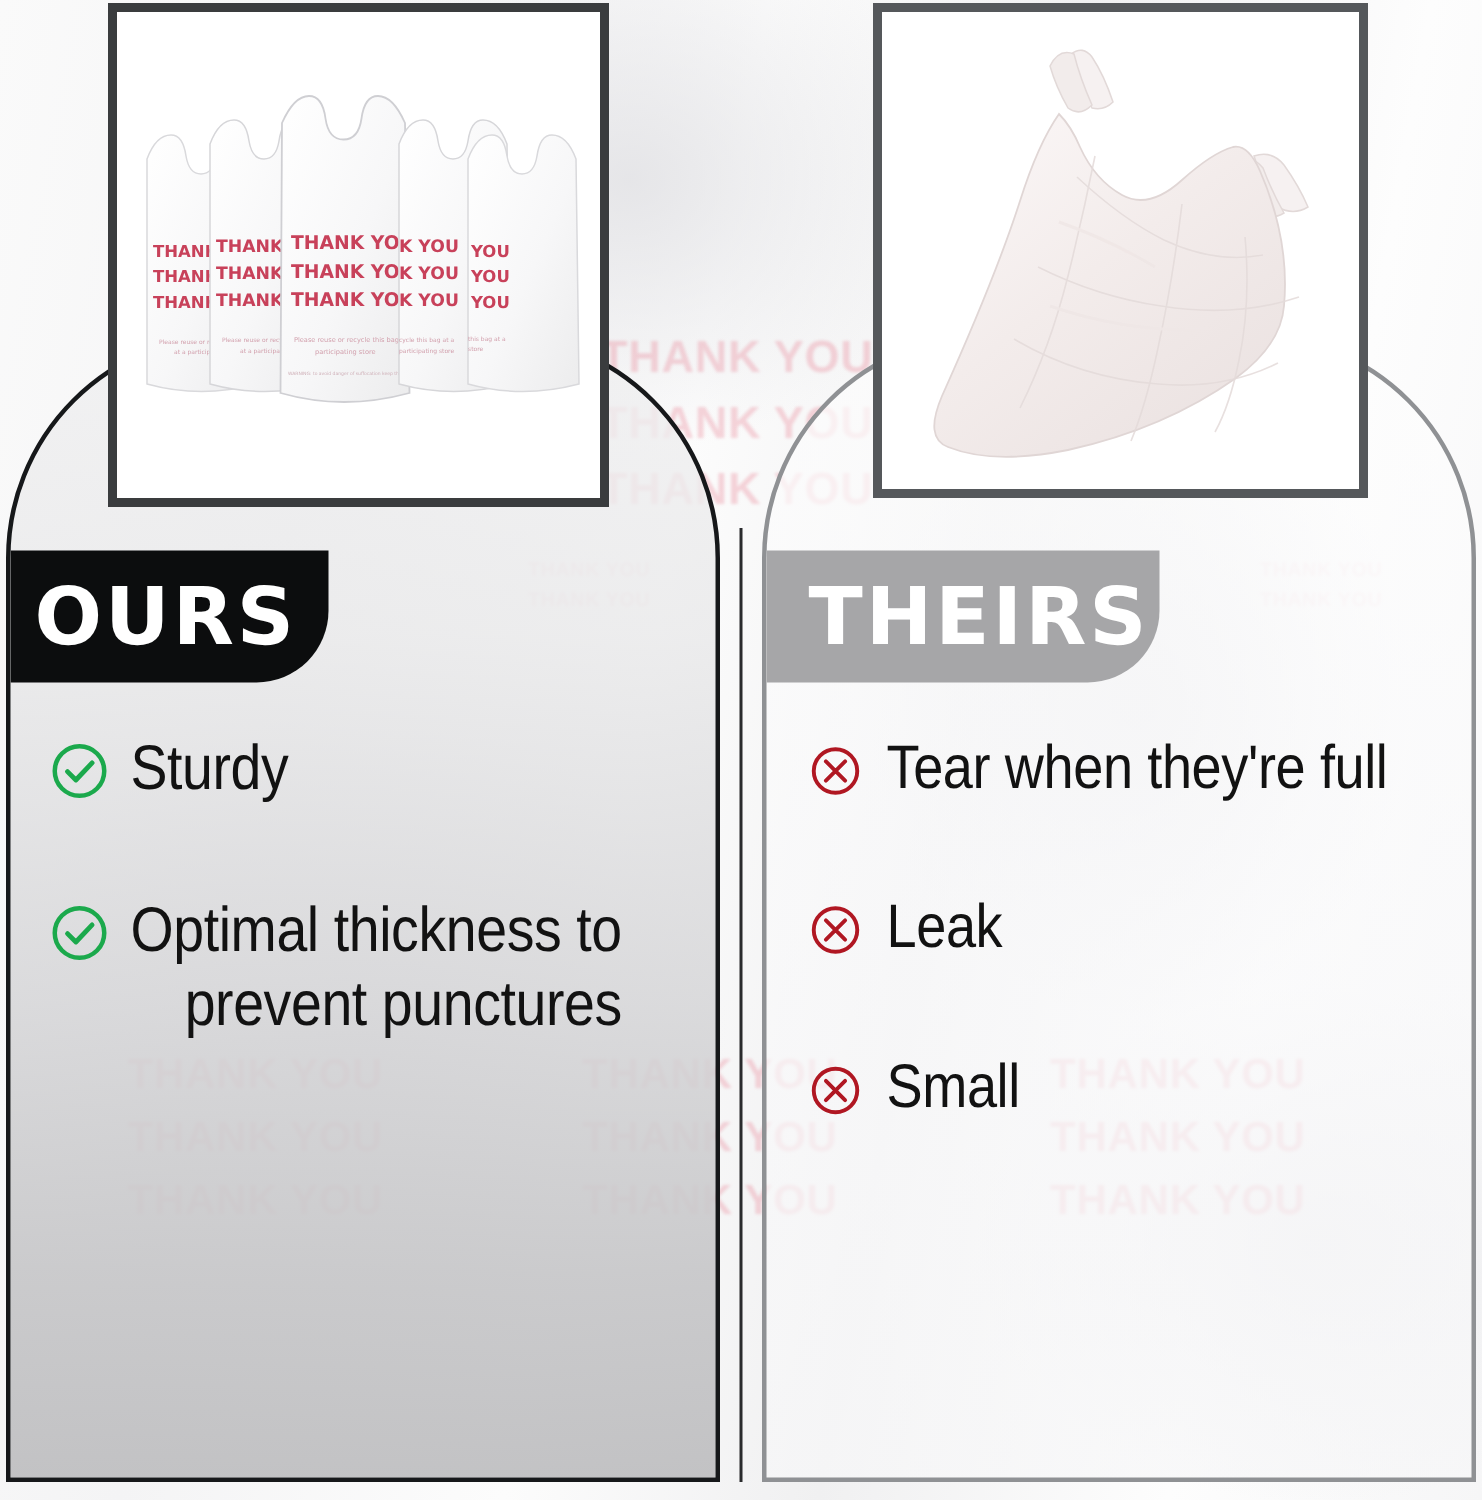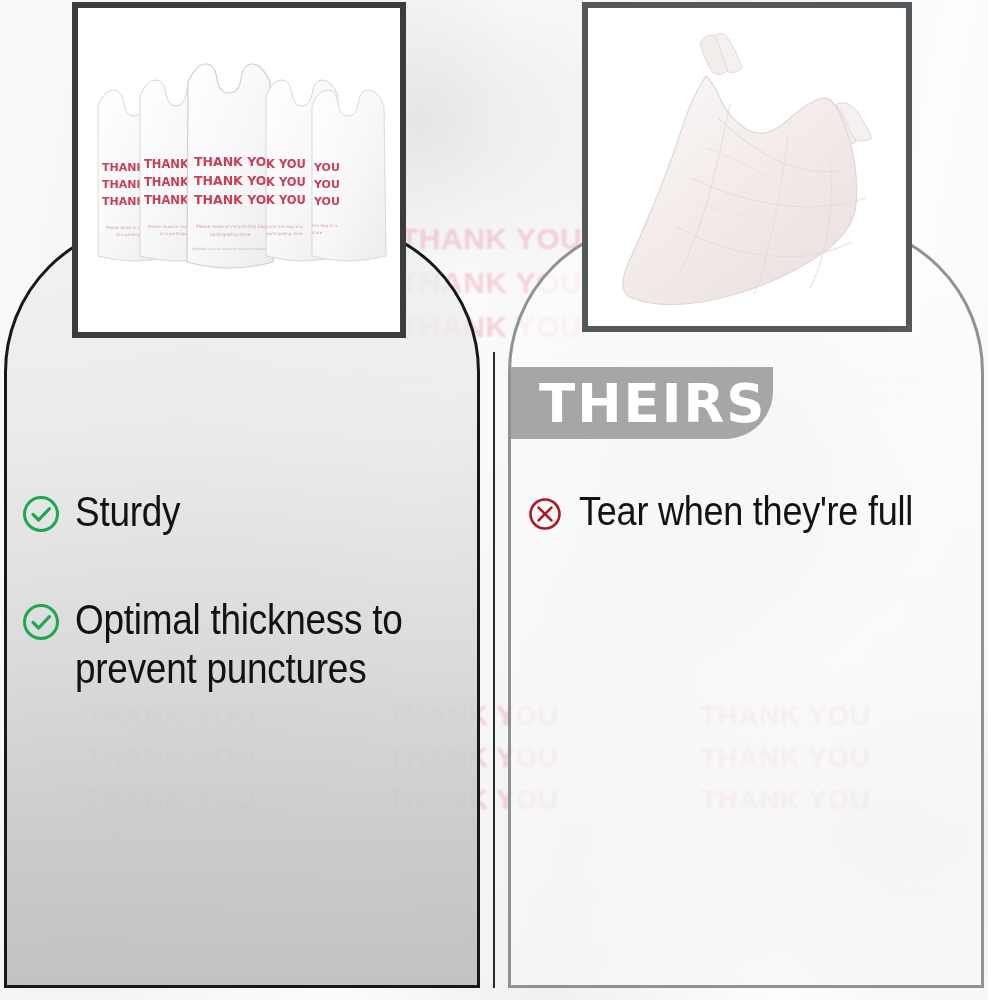--- a/index.html
+++ b/index.html
@@ -98,21 +98,21 @@
     top: 142px;
     width: 212px;
     height: 88px;
     background: #0c0d0e;
     padding-left: 16px;
   }
   .banner-theirs {
     left: 0px;
     top: 142px;
     width: 262px;
-    height: 72px;
+    height: 88px;
     background: #a6a6a8;
     padding-left: 28px;
   }
   .banner-text {
     color: #ffffff;
     font-family: "DejaVu Sans", sans-serif;
     font-weight: 700;
     font-size: 53px;
     line-height: 1;
     letter-spacing: 2px;
@@ -121,24 +121,24 @@
   
   .feature-list {
     position: absolute;
     left: 0;
     right: 0;
     top: 262px;
   }
   .feature-row {
     display: flex;
     align-items: flex-start;
-    padding: 0 10px 0 14px;
+    padding: 0 10px 0 26px;
     margin-bottom: 58px;
   }
-  .feature-row:last-child { margin-bottom: 0; }
+  .feature-row:last-child { margin-bottom: 0; text-align: right; }
 
   .icon-slot {
     flex: 0 0 auto;
     width: 40px;
     height: 40px;
     margin-top: 7px;
     margin-right: 14px;
   }
   .icon-slot svg { display: block; width: 40px; height: 40px; }
 
@@ -229,20 +229,23 @@
     <span class="wm" style="left:352px; top:372px; font-size:13px; opacity:.55;">THANK YOU</span>
     <span class="wm" style="left:352px; top:392px; font-size:13px; opacity:.55;">THANK YOU</span>
     <span class="wm" style="left:600px; top:372px; font-size:13px; opacity:.45;">THANK YOU</span>
     <span class="wm" style="left:600px; top:392px; font-size:13px; opacity:.45;">THANK YOU</span>
     <span class="wm" style="left:840px; top:372px; font-size:13px; opacity:.45;">THANK YOU</span>
     <span class="wm" style="left:840px; top:392px; font-size:13px; opacity:.45;">THANK YOU</span>
   </div>
 
   <div class="card card-ours">
 
+    <div class="banner banner-ours">
+      <span class="banner-text">OURS</span>
+    </div>
 
     <div class="feature-list ours-list">
 
       <div class="feature-row">
         <span class="icon-slot">
           <svg viewBox="0 0 40 40">
             <circle cx="20" cy="20" r="16.5" fill="none" stroke="#1ba94c" stroke-width="3"></circle>
             <path d="M12 20.4 L17.6 26 L28.4 14.6" fill="none" stroke="#1ba94c" stroke-width="3.2" stroke-linecap="round" stroke-linejoin="round"></path>
           </svg>
         </span>
@@ -276,21 +279,39 @@
       <div class="feature-row">
         <span class="icon-slot">
           <svg viewBox="0 0 40 40">
             <circle cx="20" cy="20" r="14.5" fill="none" stroke="#b01722" stroke-width="2.6"></circle>
             <path d="M13.6 13.6 L26.4 26.4 M26.4 13.6 L13.6 26.4" fill="none" stroke="#b01722" stroke-width="2.6" stroke-linecap="round"></path>
           </svg>
         </span>
         <span class="feature-text">Tear when they're full</span>
       </div>
 
-
+      <div class="feature-row">
+        <span class="icon-slot">
+          <svg viewBox="0 0 40 40">
+            <circle cx="20" cy="20" r="14.5" fill="none" stroke="#b01722" stroke-width="2.6"></circle>
+            <path d="M13.6 13.6 L26.4 26.4 M26.4 13.6 L13.6 26.4" fill="none" stroke="#b01722" stroke-width="2.6" stroke-linecap="round"></path>
+          </svg>
+        </span>
+        <span class="feature-text">Leak</span>
+      </div>
+
+      <div class="feature-row">
+        <span class="icon-slot">
+          <svg viewBox="0 0 40 40">
+            <circle cx="20" cy="20" r="14.5" fill="none" stroke="#b01722" stroke-width="2.6"></circle>
+            <path d="M13.6 13.6 L26.4 26.4 M26.4 13.6 L13.6 26.4" fill="none" stroke="#b01722" stroke-width="2.6" stroke-linecap="round"></path>
+          </svg>
+        </span>
+        <span class="feature-text">Small</span>
+      </div>
 
 
     </div>
   </div>
 
   <div class="divider"></div>
 
   <div class="photo-frame frame-ours">
     <div class="photo-inner">
       <svg class="bag-row" viewBox="0 0 322 324" preserveAspectRatio="xMidYMid meet">

